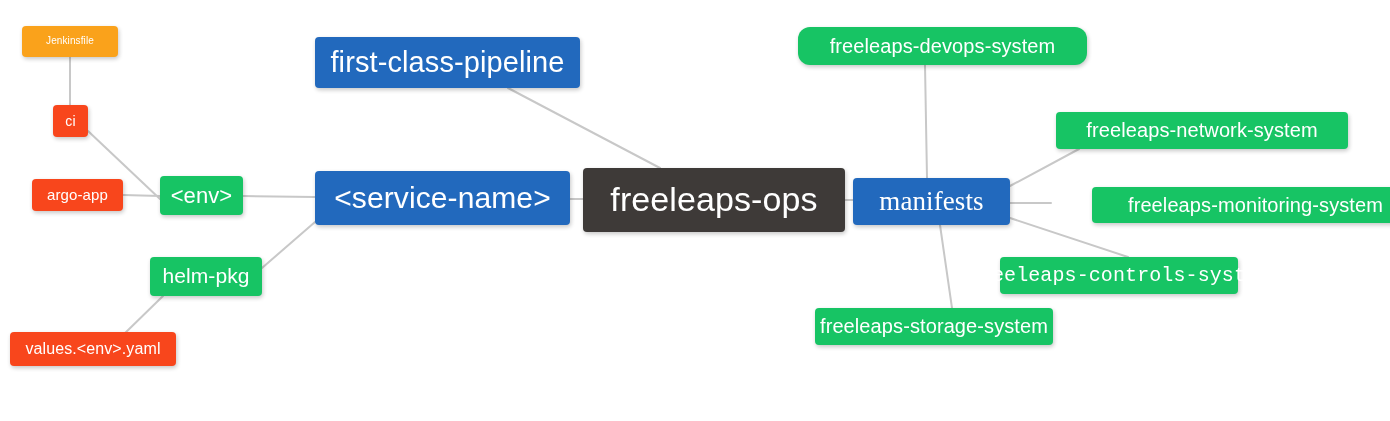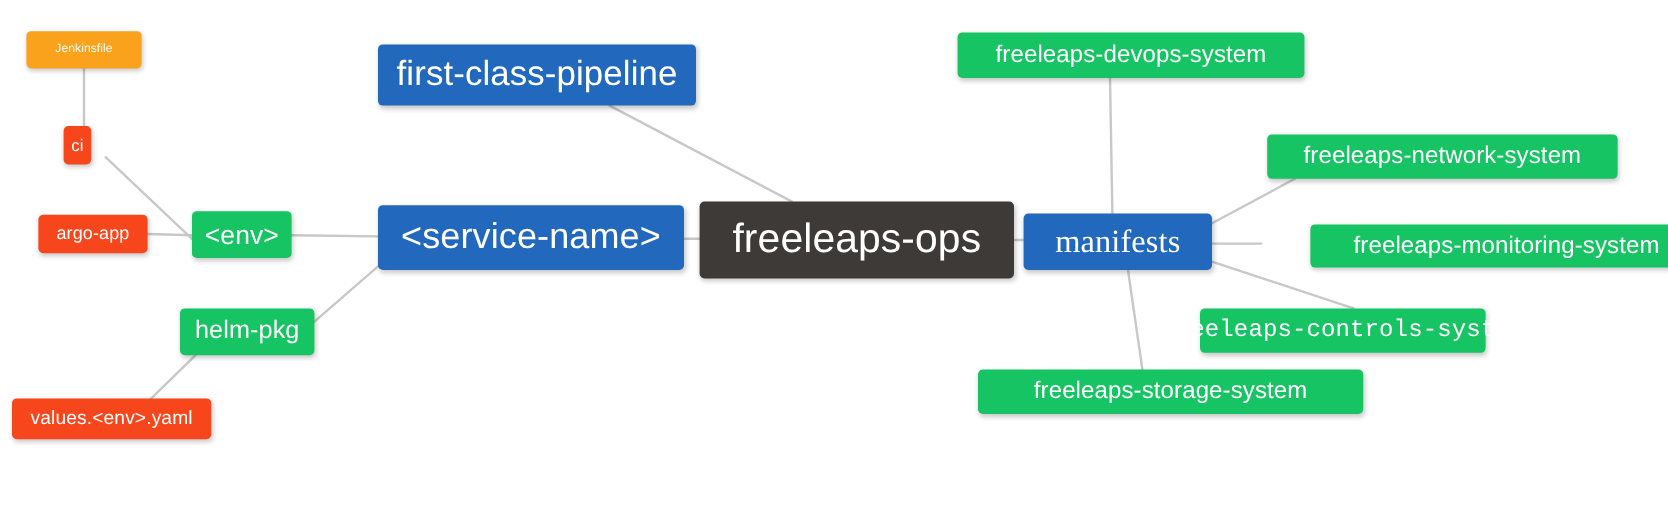--- a/index.html
+++ b/index.html
@@ -58,21 +58,21 @@
       <path d="M 1010 186 L 1079 149" fill="none" stroke="#c8c8c8" stroke-width="2" stroke-linecap="round"></path>
       <path d="M 1010 203 L 1051 203" fill="none" stroke="#c8c8c8" stroke-width="2" stroke-linecap="round"></path>
       <path d="M 1010 218 L 1128 257" fill="none" stroke="#c8c8c8" stroke-width="2" stroke-linecap="round"></path>
       <path d="M 940 225 L 952 308" fill="none" stroke="#c8c8c8" stroke-width="2" stroke-linecap="round"></path>
     </svg>
 
   <div id="node-layer">
       <div class="node" style="left: 22px; top: 26px; width: 96px; height: 31px; background: rgb(250, 162, 27); font-size: 10px;">
         <span class="node-label">Jenkinsfile</span>
       </div>
-      <div class="node" style="left: 53px; top: 105px; width: 23px; height: 32px; background: rgb(248, 70, 28); font-size: 14px;">
+      <div class="node" style="left: 53px; top: 105px; width: 35px; height: 32px; background: rgb(248, 70, 28); font-size: 14px;">
         <span class="node-label">ci</span>
       </div>
       <div class="node" style="left: 32px; top: 179px; width: 91px; height: 32px; background: rgb(248, 70, 28); font-size: 15px;">
         <span class="node-label">argo-app</span>
       </div>
       <div class="node" style="left: 160px; top: 176px; width: 83px; height: 39px; background: rgb(23, 196, 100); font-size: 22px;">
         <span class="node-label">&lt;env&gt;</span>
       </div>
       <div class="node" style="left: 150px; top: 257px; width: 112px; height: 39px; background: rgb(23, 196, 100); font-size: 21px; justify-content: center;">
         <span class="node-label">helm-pkg</span>
@@ -85,30 +85,30 @@
       </div>
       <div class="node" style="left: 315px; top: 171px; width: 255px; height: 54px; background: rgb(34, 105, 189); font-size: 30px;">
         <span class="node-label">&lt;service-name&gt;</span>
       </div>
       <div class="node" style="left: 583px; top: 168px; width: 262px; height: 64px; background: rgb(62, 58, 56); font-size: 34px;">
         <span class="node-label">freeleaps-ops</span>
       </div>
       <div class="node" style="left: 853px; top: 178px; width: 157px; height: 47px; background: rgb(34, 105, 189); font-size: 27px; font-family: Liberation Serif, serif;">
         <span class="node-label">manifests</span>
       </div>
-      <div class="node" style="left: 798px; top: 27px; width: 289px; height: 38px; background: rgb(23, 196, 100); font-size: 20px;">
+      <div class="node" style="left: 798px; top: 27px; width: 289px; height: 38px; background: rgb(23, 196, 100); font-size: 20px; border-radius: 12px;">
         <span class="node-label">freeleaps-devops-system</span>
       </div>
       <div class="node" style="left: 1056px; top: 112px; width: 292px; height: 37px; background: rgb(23, 196, 100); font-size: 20px;">
         <span class="node-label">freeleaps-network-system</span>
       </div>
       <div class="node" style="left: 1051px; top: 187px; width: 327px; height: 36px; background: rgb(23, 196, 100); font-size: 20px; margin-left: 41px;">
         <span class="node-label">freeleaps-monitoring-system</span>
       </div>
       <div class="node" style="left: 1000px; top: 257px; width: 238px; height: 37px; background: rgb(23, 196, 100); font-size: 20px; font-family: Liberation Mono, monospace;">
         <span class="node-label">freeleaps-controls-system</span>
       </div>
-      <div class="node" style="left: 815px; top: 308px; width: 321px; height: 37px; background: rgb(23, 196, 100); font-size: 20px;">
+      <div class="node" style="left: 815px; top: 308px; width: 238px; height: 37px; background: rgb(23, 196, 100); font-size: 20px;">
         <span class="node-label">freeleaps-storage-system</span>
       </div>
     </div>
 
 </div>
 
 </body></html>

